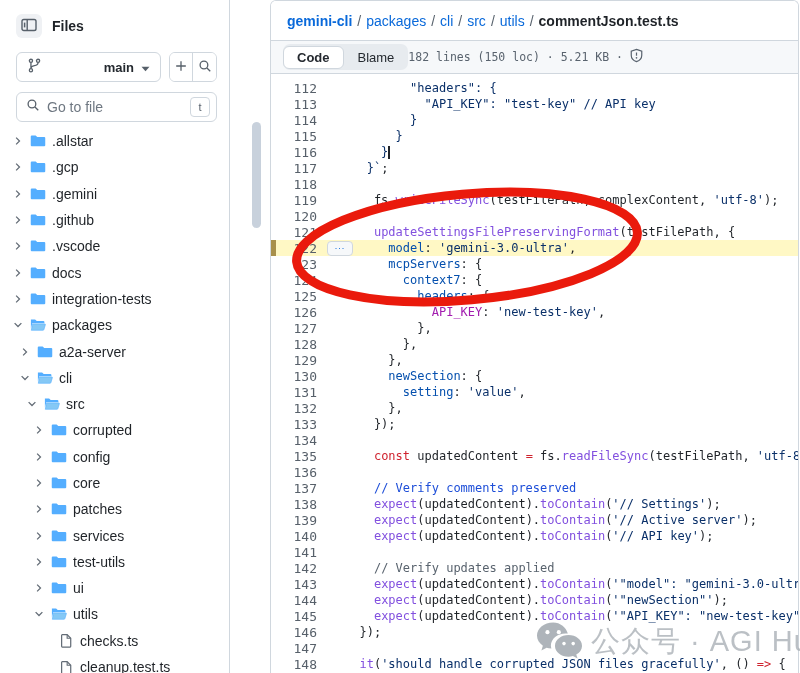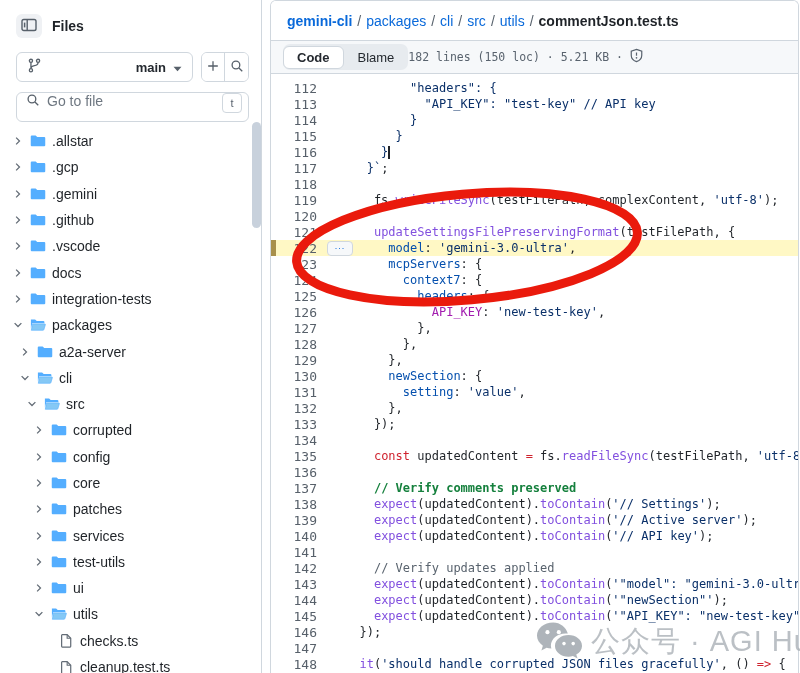--- a/index.html
+++ b/index.html
@@ -1,36 +1,36 @@
 <!DOCTYPE html>
 <html><head>
 <meta charset="utf-8">
 <style>
   * { margin:0; padding:0; box-sizing:border-box; }
   html,body { width:800px; height:673px; overflow:hidden; background:#fff;
     font-family:"Liberation Sans", sans-serif; color:#1f2328; }
   .app { position:relative; width:800px; height:673px; }
 
   
-  .sidebar { position:absolute; left:0; top:0; width:262px; height:673px;
+  .sidebar { position:absolute; left:0; top:0; width:230px; height:673px;
     border-right:1px solid #d0d7de; background:#fff; }
   .sb-head { display:flex; align-items:center; gap:10px; padding:14px 16px 10px 16px; }
   .collapse-btn { width:26px; height:24px; border:none; background:#eff1f4; border-radius:6px;
     display:flex; align-items:center; justify-content:center; cursor:pointer; }
   .sb-title { font-weight:700; font-size:14px; }
   .sb-controls { display:flex; align-items:center; gap:8px; padding:4px 12px 8px 16px; }
   .branch-btn { flex:1; height:30px; border:1px solid #d0d7de; border-radius:6px; background:#fff;
     display:flex; align-items:center; gap:7px; padding:0 10px; font-size:13px; color:#24292f; cursor:pointer; }
   .branch-label { flex:1; text-align:right;font-weight:bold; }
   .btn-group { display:flex; border:1px solid #d0d7de; border-radius:6px; overflow:hidden; height:30px; }
   .btn-group button { width:23px; border:none; background:#fff; display:flex; align-items:center;
     justify-content:center; cursor:pointer; }
   .btn-group button:first-child { border-right:1px solid #d0d7de; }
   .sb-search { margin:2px 12px 6px 16px; height:30px; border:1px solid #d0d7de; border-radius:6px;
-    display:flex; align-items:flex-start; gap:7px; padding:0 6px 0 9px; }
+    display:flex; align-items:center; gap:7px; padding:0 6px 0 9px; }
   .sb-search input { border:none; outline:none; flex:1; font-size:14px; color:#24292f;
     font-family:"Liberation Sans",sans-serif; min-width:0; background:transparent; }
   .sb-search input::placeholder { color:#6e7781; }
   .kbd { font-size:11px; color:#59636e; border:1px solid #d0d7de; border-radius:4px;
     width:20px; height:20px; display:flex; align-items:center; justify-content:center; background:#fff; }
   .tree { margin-top:4px; }
   .tree-row { height:26.3px; display:flex; align-items:center; gap:6px; cursor:pointer; font-size:14px; }
   .tree-row .chev { width:12px; height:12px; flex:none; display:flex; align-items:center; justify-content:center; }
   .tree-row .chev.open svg { transform:rotate(90deg); }
   .tree-row .t-icon { width:16px; height:16px; flex:none; display:flex; align-items:center; justify-content:center; }
@@ -462,21 +462,21 @@
         <div class="crow"><span class="ln">127</span><span class="ctext"><span style="color: rgb(31, 35, 40);">          },</span></span></div>
         <div class="crow"><span class="ln">128</span><span class="ctext"><span style="color: rgb(31, 35, 40);">        },</span></span></div>
         <div class="crow"><span class="ln">129</span><span class="ctext"><span style="color: rgb(31, 35, 40);">      },</span></span></div>
         <div class="crow"><span class="ln">130</span><span class="ctext"><span style="color: rgb(31, 35, 40);">      </span><span style="color: rgb(5, 80, 174);">newSection</span><span style="color: rgb(31, 35, 40);">: {</span></span></div>
         <div class="crow"><span class="ln">131</span><span class="ctext"><span style="color: rgb(31, 35, 40);">        </span><span style="color: rgb(5, 80, 174);">setting</span><span style="color: rgb(31, 35, 40);">: </span><span style="color: rgb(10, 48, 105);">'value'</span><span style="color: rgb(31, 35, 40);">,</span></span></div>
         <div class="crow"><span class="ln">132</span><span class="ctext"><span style="color: rgb(31, 35, 40);">      },</span></span></div>
         <div class="crow"><span class="ln">133</span><span class="ctext"><span style="color: rgb(31, 35, 40);">    });</span></span></div>
         <div class="crow"><span class="ln">134</span><span class="ctext"></span></div>
         <div class="crow"><span class="ln">135</span><span class="ctext"><span style="color: rgb(31, 35, 40);">    </span><span style="color: rgb(207, 34, 46);">const</span><span style="color: rgb(31, 35, 40);"> updatedContent </span><span style="color: rgb(207, 34, 46);">=</span><span style="color: rgb(31, 35, 40);"> fs.</span><span style="color: rgb(130, 80, 223);">readFileSync</span><span style="color: rgb(31, 35, 40);">(testFilePath, </span><span style="color: rgb(10, 48, 105);">'utf-8'</span></span></div>
         <div class="crow"><span class="ln">136</span><span class="ctext"></span></div>
-        <div class="crow"><span class="ln">137</span><span class="ctext"><span style="color: rgb(31, 35, 40);">    </span><span style="color: #15803d; font-weight: bold;">// Verify comments preserved</span></span></div>
+        <div class="crow"><span class="ln">137</span><span class="ctext"><span style="color: rgb(31, 35, 40);">    </span><span style="color: #1d4ed8;">// Verify comments preserved</span></span></div>
         <div class="crow"><span class="ln">138</span><span class="ctext"><span style="color: rgb(31, 35, 40);">    </span><span style="color: rgb(130, 80, 223);">expect</span><span style="color: rgb(31, 35, 40);">(updatedContent).</span><span style="color: rgb(130, 80, 223);">toContain</span><span style="color: rgb(31, 35, 40);">(</span><span style="color: rgb(10, 48, 105);">'// Settings'</span><span style="color: rgb(31, 35, 40);">);</span></span></div>
         <div class="crow"><span class="ln">139</span><span class="ctext"><span style="color: rgb(31, 35, 40);">    </span><span style="color: rgb(130, 80, 223);">expect</span><span style="color: rgb(31, 35, 40);">(updatedContent).</span><span style="color: rgb(130, 80, 223);">toContain</span><span style="color: rgb(31, 35, 40);">(</span><span style="color: rgb(10, 48, 105);">'// Active server'</span><span style="color: rgb(31, 35, 40);">);</span></span></div>
         <div class="crow"><span class="ln">140</span><span class="ctext"><span style="color: rgb(31, 35, 40);">    </span><span style="color: rgb(130, 80, 223);">expect</span><span style="color: rgb(31, 35, 40);">(updatedContent).</span><span style="color: rgb(130, 80, 223);">toContain</span><span style="color: rgb(31, 35, 40);">(</span><span style="color: rgb(10, 48, 105);">'// API key'</span><span style="color: rgb(31, 35, 40);">);</span></span></div>
         <div class="crow"><span class="ln">141</span><span class="ctext"></span></div>
         <div class="crow"><span class="ln">142</span><span class="ctext"><span style="color: rgb(31, 35, 40);">    </span><span style="color: rgb(89, 99, 110);">// Verify updates applied</span></span></div>
         <div class="crow"><span class="ln">143</span><span class="ctext"><span style="color: rgb(31, 35, 40);">    </span><span style="color: rgb(130, 80, 223);">expect</span><span style="color: rgb(31, 35, 40);">(updatedContent).</span><span style="color: rgb(130, 80, 223);">toContain</span><span style="color: rgb(31, 35, 40);">(</span><span style="color: rgb(10, 48, 105);">'"model": "gemini-3.0-ultra"'</span></span></div>
         <div class="crow"><span class="ln">144</span><span class="ctext"><span style="color: rgb(31, 35, 40);">    </span><span style="color: rgb(130, 80, 223);">expect</span><span style="color: rgb(31, 35, 40);">(updatedContent).</span><span style="color: rgb(130, 80, 223);">toContain</span><span style="color: rgb(31, 35, 40);">(</span><span style="color: rgb(10, 48, 105);">'"newSection"'</span><span style="color: rgb(31, 35, 40);">);</span></span></div>
         <div class="crow"><span class="ln">145</span><span class="ctext"><span style="color: rgb(31, 35, 40);">    </span><span style="color: rgb(130, 80, 223);">expect</span><span style="color: rgb(31, 35, 40);">(updatedContent).</span><span style="color: rgb(130, 80, 223);">toContain</span><span style="color: rgb(31, 35, 40);">(</span><span style="color: rgb(10, 48, 105);">'"API_KEY": "new-test-key"'</span></span></div>
         <div class="crow"><span class="ln">146</span><span class="ctext"><span style="color: rgb(31, 35, 40);">  });</span></span></div>
         <div class="crow"><span class="ln">147</span><span class="ctext"></span></div>

